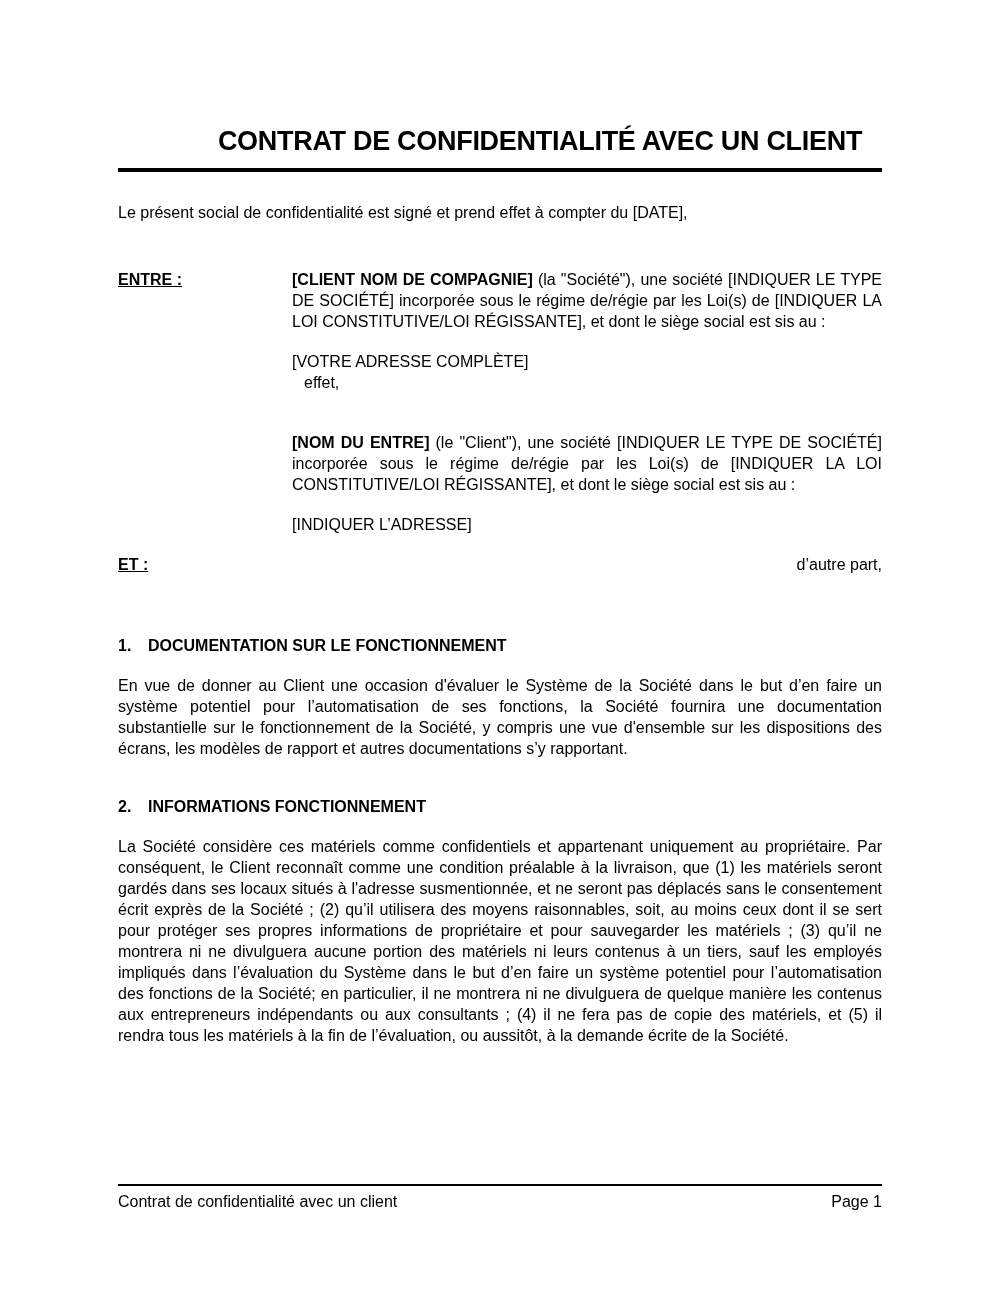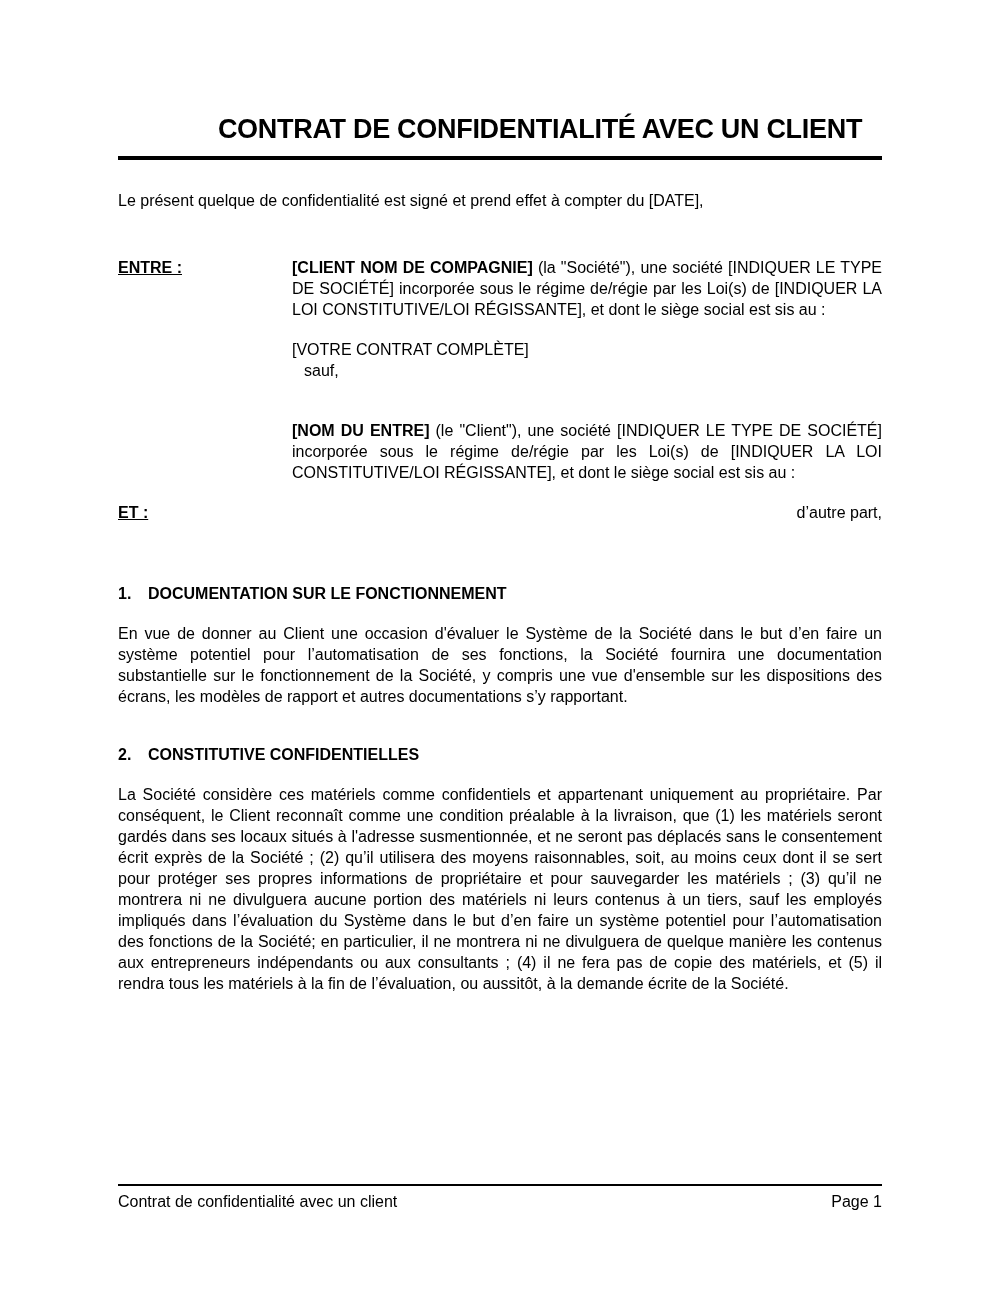--- a/index.html
+++ b/index.html
@@ -7,21 +7,21 @@
     padding: 0;
     background: #ffffff;
   }
   .page {
     position: relative;
     width: 1000px;
     height: 1290px;
     margin: 0 auto;
     background: #ffffff;
     box-sizing: border-box;
-    padding: 0 118px;
+    padding: 12px 118px;
     font-family: "Liberation Sans", "DejaVu Sans", sans-serif;
     font-size: 16px;
     line-height: 21px;
     color: #000000;
     overflow: hidden;
   }
   .doc-title {
     margin: 0;
     padding-top: 112px;
     padding-left: 80px;
@@ -111,48 +111,49 @@
   .footer-right { text-align: right; white-space: nowrap; }
 </style>
 </head>
 <body>
 
 <div class="page">
 
   <h1 class="doc-title">CONTRAT DE CONFIDENTIALITÉ AVEC UN CLIENT</h1>
   <hr class="title-rule">
 
-  <p class="intro">Le présent quelque de confidentialité est signé et prend effet à compter du [DATE],</p>
+  <p class="intro">Le présent social de confidentialité est signé et prend effet à compter du [DATE],</p>
 
   <div class="party-row entre">
     <div class="party-label">ENTRE :</div>
     <div class="party-content">
       <p class="party-desc"><span class="party-name">[CLIENT NOM DE COMPAGNIE]</span><span> (la "Société"), une société [INDIQUER LE TYPE DE SOCIÉTÉ] incorporée sous le régime de/régie par les Loi(s) de [INDIQUER LA LOI CONSTITUTIVE/LOI RÉGISSANTE], et dont le siège social est sis au :</span></p>
-      <p class="party-address">[VOTRE CONTRAT COMPLÈTE]</p>
-      <p class="closing-part">sauf,</p>
+      <p class="party-address">[VOTRE ADRESSE COMPLÈTE]</p>
+      <p class="closing-part">effet,</p>
     </div>
   </div>
 
   <div class="party-row et">
     <div class="party-label">ET :</div>
     <div class="party-content">
       <p class="party-desc"><span class="party-name">[NOM DU ENTRE]</span><span> (le "Client"), une société [INDIQUER LE TYPE DE SOCIÉTÉ] incorporée sous le régime de/régie par les Loi(s) de [INDIQUER LA LOI CONSTITUTIVE/LOI RÉGISSANTE], et dont le siège social est sis au :</span></p>
+      <p class="party-address">[INDIQUER L’ADRESSE]</p>
       <p class="closing-single">d’autre part,</p>
     </div>
   </div>
 
   <div class="section-heading s1">
     <span class="section-number">1.</span>
     <span>DOCUMENTATION SUR LE FONCTIONNEMENT</span>
   </div>
   <p class="section-body">En vue de donner au Client une occasion d'évaluer le Système de la Société dans le but d’en faire un système potentiel pour l’automatisation de ses fonctions, la Société fournira une documentation substantielle sur le fonctionnement de la Société, y compris une vue d'ensemble sur les dispositions des écrans, les modèles de rapport et autres documentations s’y rapportant.</p>
 
   <div class="section-heading s2">
     <span class="section-number">2.</span>
-    <span>CONSTITUTIVE CONFIDENTIELLES</span>
+    <span>INFORMATIONS FONCTIONNEMENT</span>
   </div>
   <p class="section-body">La Société considère ces matériels comme confidentiels et appartenant uniquement au propriétaire. Par conséquent, le Client reconnaît comme une condition préalable à la livraison, que (1) les matériels seront gardés dans ses locaux situés à l'adresse susmentionnée, et ne seront pas déplacés sans le consentement écrit exprès de la Société ; (2) qu’il utilisera des moyens raisonnables, soit, au moins ceux dont il se sert pour protéger ses propres informations de propriétaire et pour sauvegarder les matériels ; (3) qu’il ne montrera ni ne divulguera aucune portion des matériels ni leurs contenus à un tiers, sauf les employés impliqués dans l’évaluation du Système dans le but d’en faire un système potentiel pour l’automatisation des fonctions de la Société; en particulier, il ne montrera ni ne divulguera de quelque manière les contenus aux entrepreneurs indépendants ou aux consultants ; (4) il ne fera pas de copie des matériels, et (5) il rendra tous les matériels à la fin de l’évaluation, ou aussitôt, à la demande écrite de la Société.</p>
 
   <div class="footer">
     <hr class="footer-rule">
     <div class="footer-row">
       <div class="footer-left">
         <div>Contrat de confidentialité avec un client</div>
       </div>
       <div class="footer-right">Page 1</div>

